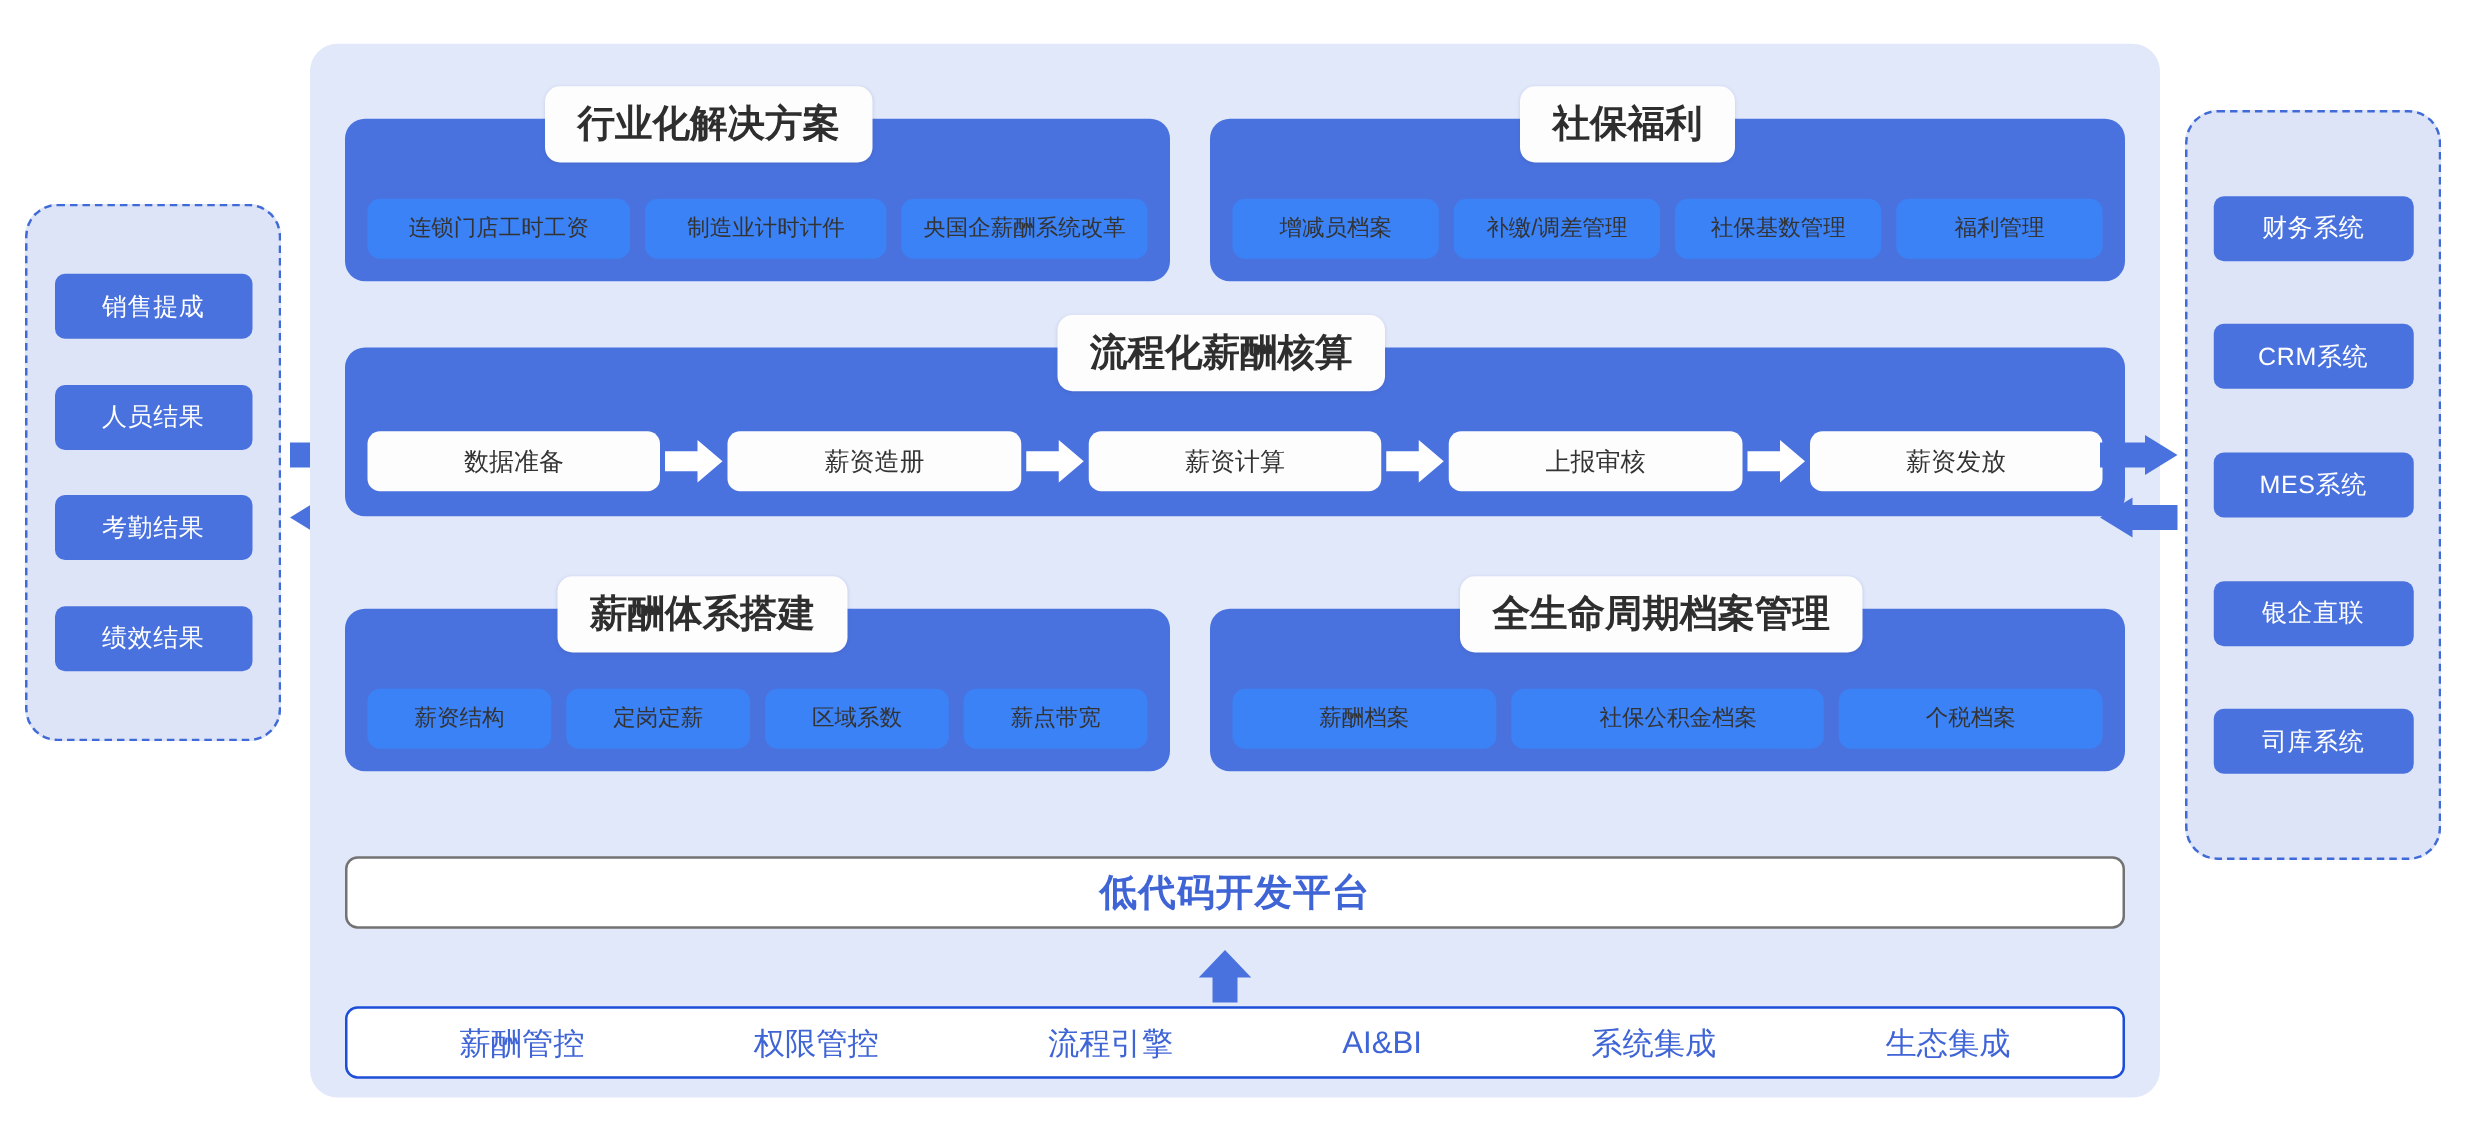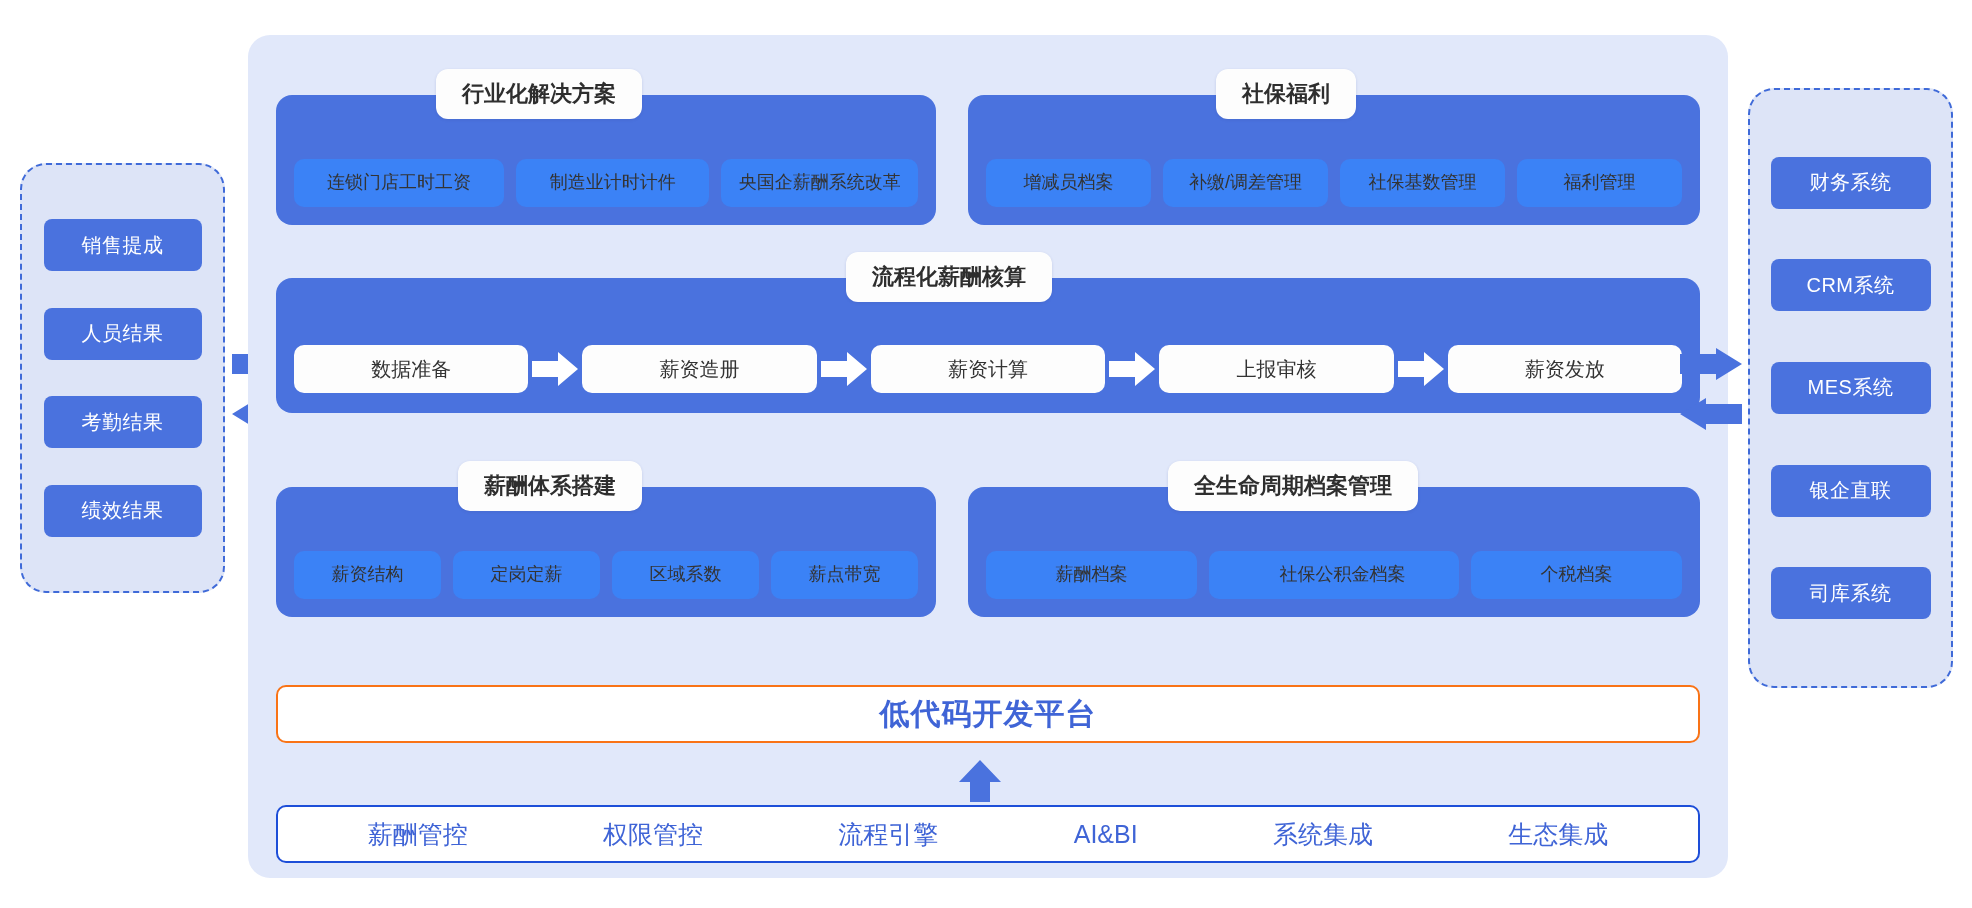--- a/index.html
+++ b/index.html
@@ -99,21 +99,21 @@
   }
 
   
   .band-title {
     position: absolute;
     top: -26px;
     background: #fdfdfd;
     border-radius: 12px;
     color: #2e2e2e;
     font-weight: bold;
-    font-size: 22px;
+    font-size: 30px;
     padding: 10px 26px;
     white-space: nowrap;
     box-shadow: 0 1px 3px rgba(60,80,150,.18);
   }
 
   
   .item-row {
     position: absolute;
     left: 0; right: 0;
     bottom: 18px;
@@ -166,21 +166,21 @@
   }
   .flow-arrow svg { display: block; }
 
   
   .platform {
     position: absolute;
     left: 28px;
     width: 1424px;
     height: 58px;
     background: #ffffff;
-    border: 2px solid #f97316;
+    border: 2px solid #737373;
     border-radius: 10px;
     box-sizing: border-box;
     display: flex;
     align-items: center;
     justify-content: center;
     color: #3f64d6;
     font-size: 30px;
     font-weight: bold;
     letter-spacing: 1px;
   }
@@ -321,21 +321,21 @@
             <path d="M2 11 L28 11 L28 2 L48 19 L28 36 L28 27 L2 27 Z" fill="#ffffff"></path>
           </svg>
         </div>
         <div class="flow-step">
           <span>薪资发放</span>
         </div>
       </div>
     </div>
 
     <div class="band" style="left:28px; top:452px; width:660px; height:130px;">
-      <div class="band-title" style="left:182px;">薪酬体系搭建</div>
+      <div class="band-title" style="left:170px;">薪酬体系搭建</div>
       <div class="item-row" style="gap:12px;">
         <div class="item" style="flex:1;">
           <span>薪资结构</span>
         </div>
         <div class="item" style="flex:1;">
           <span>定岗定薪</span>
         </div>
         <div class="item" style="flex:1;">
           <span>区域系数</span>
         </div>

